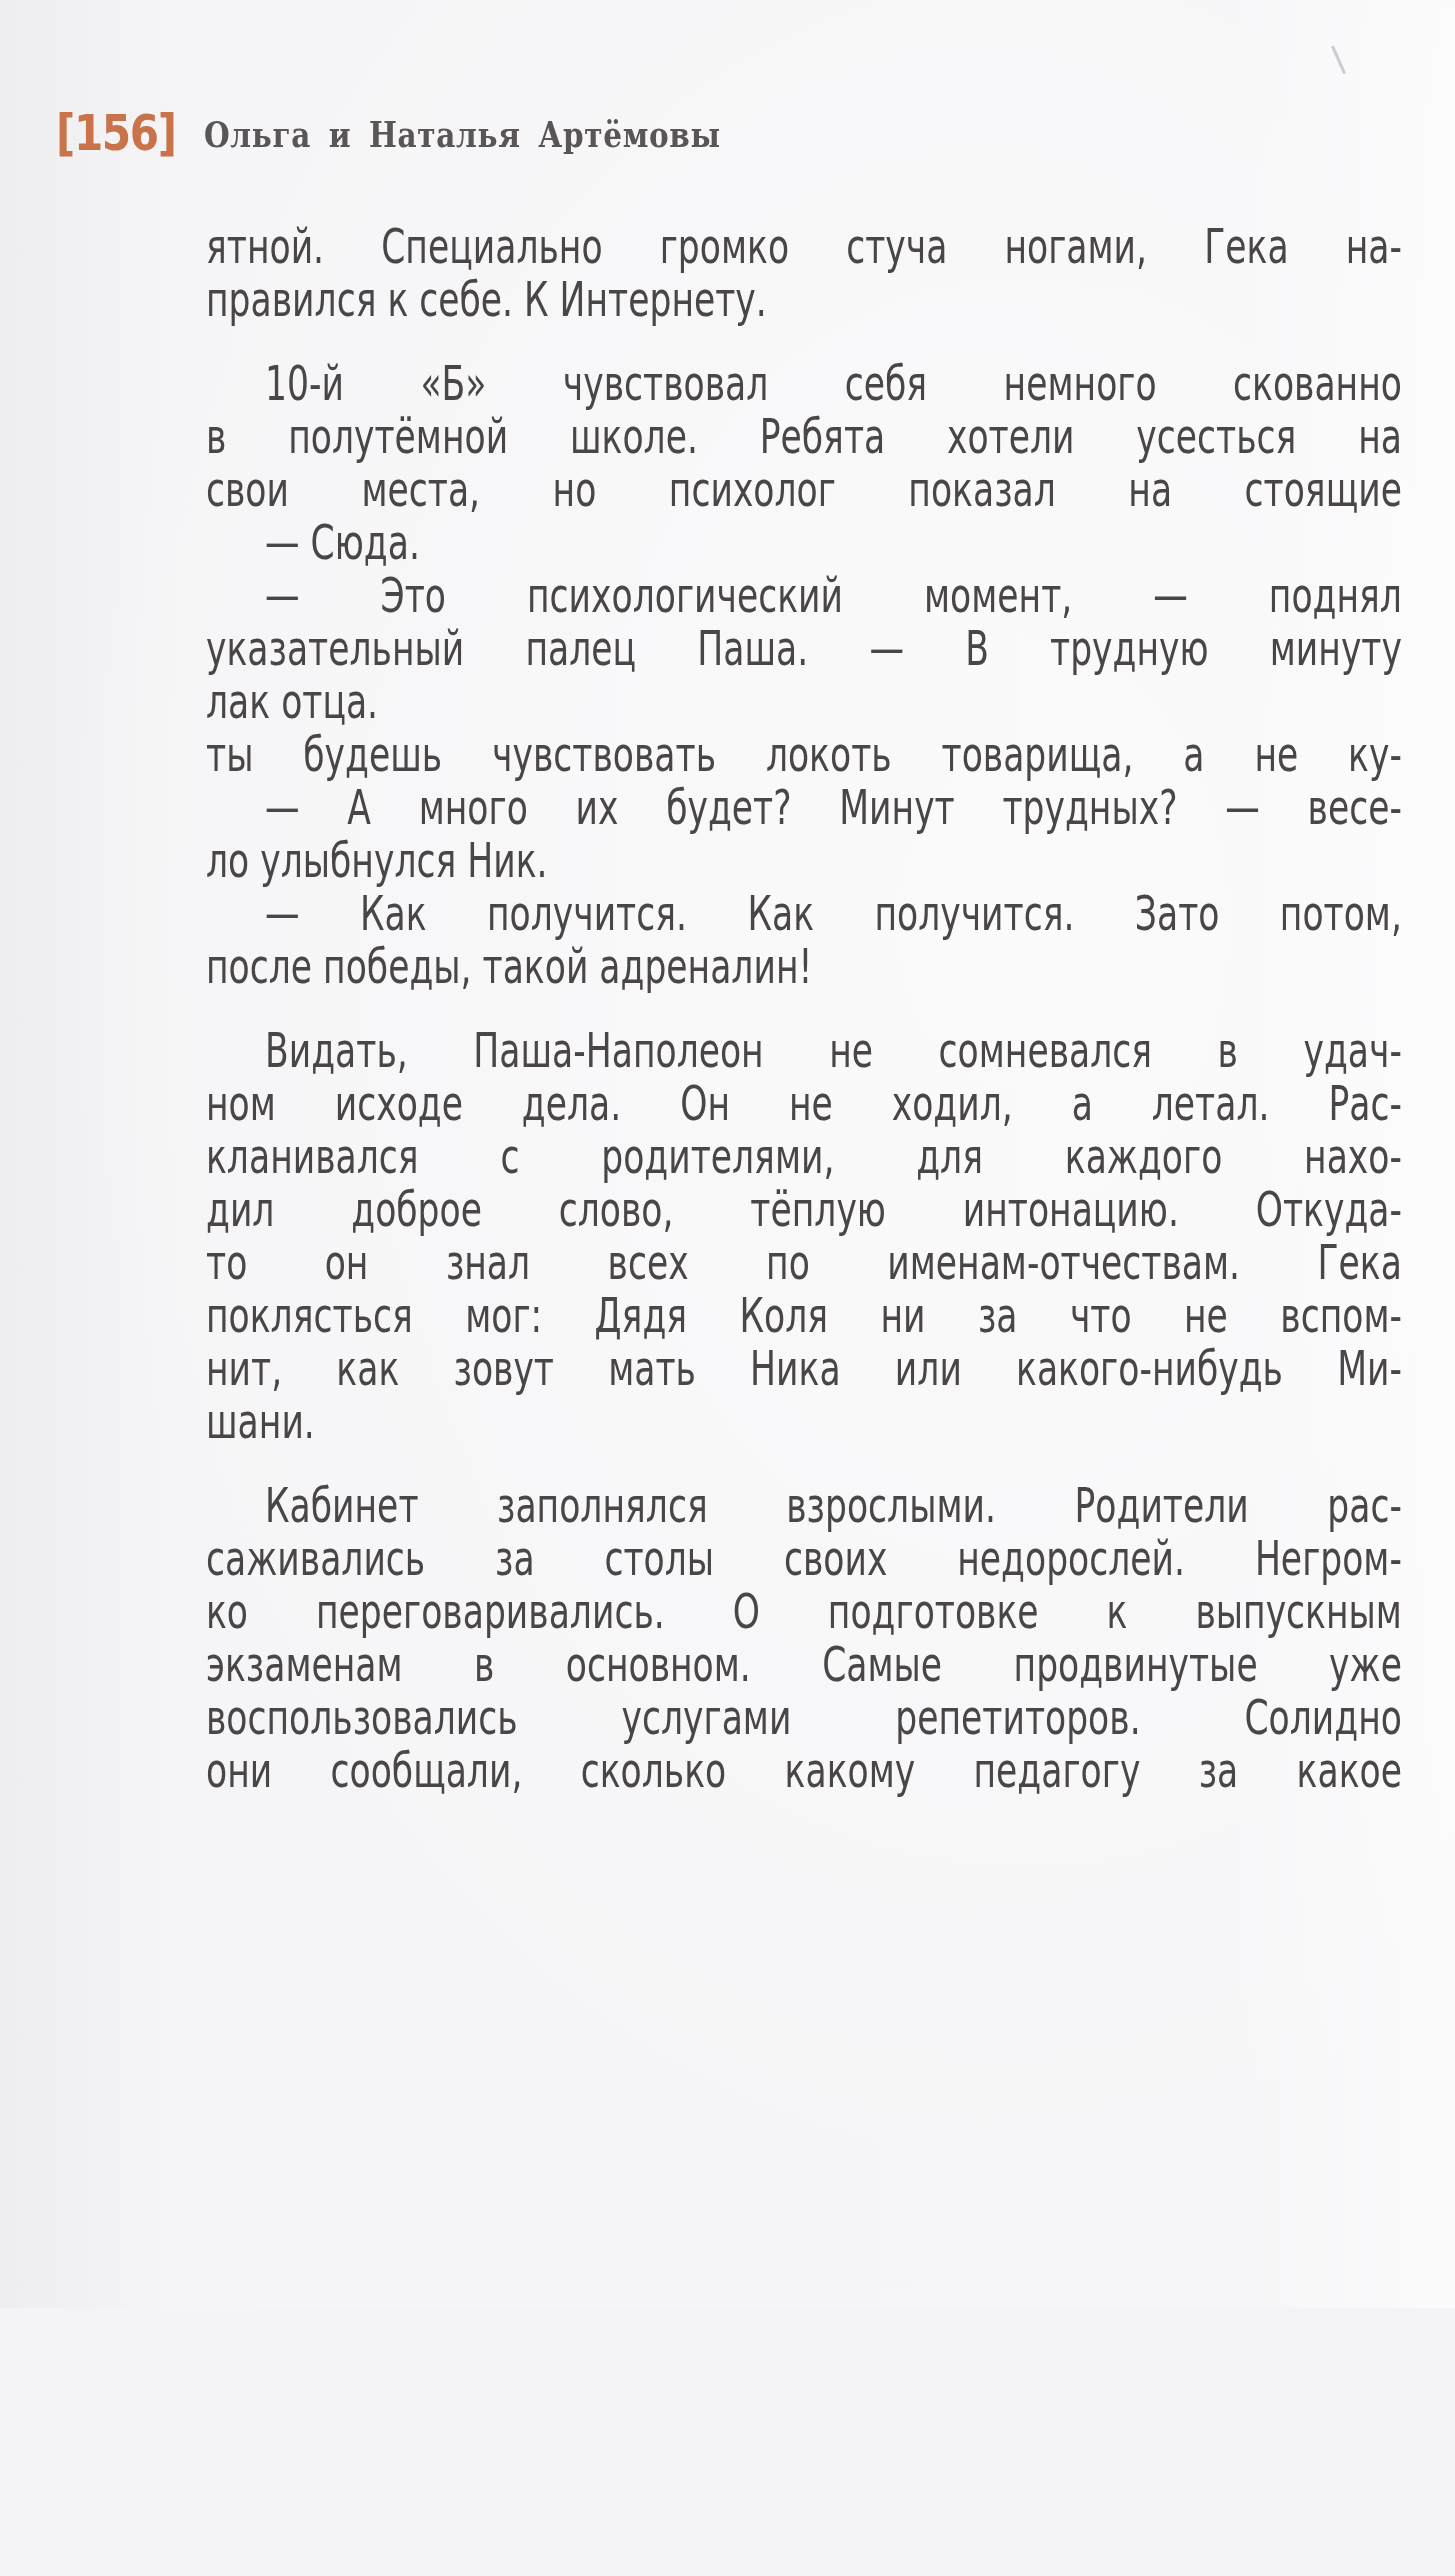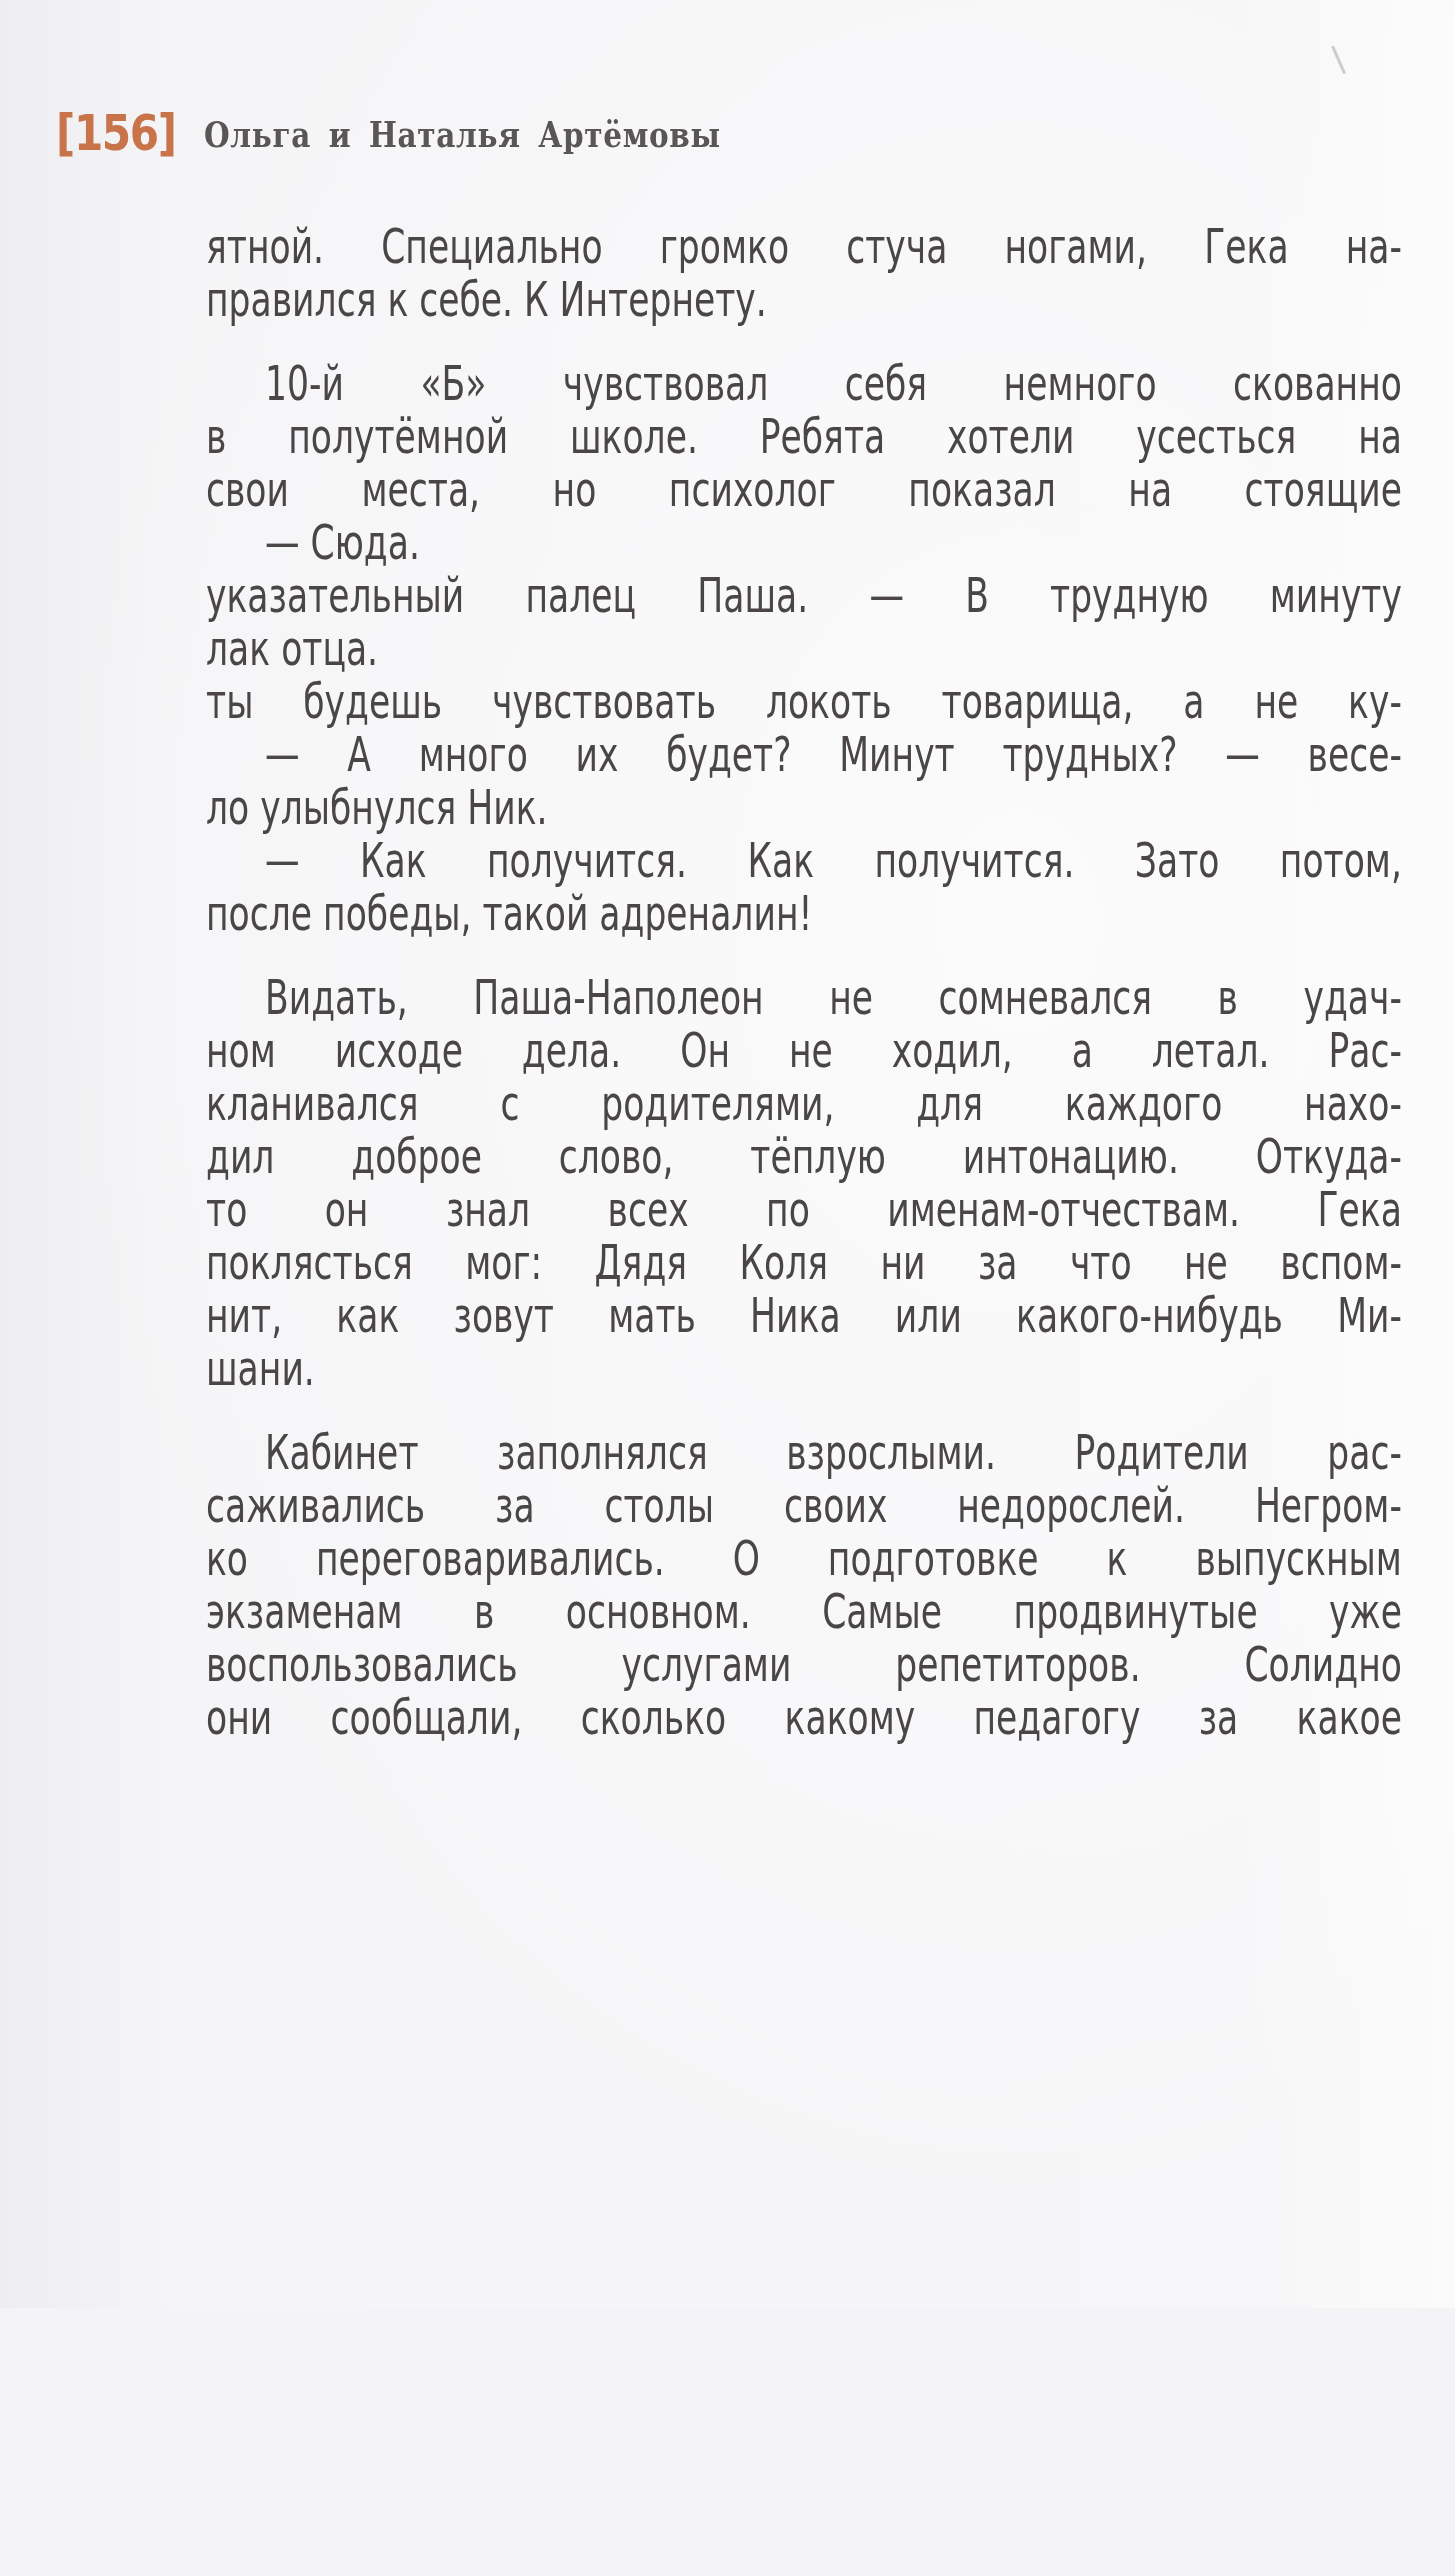--- a/index.html
+++ b/index.html
@@ -115,20 +115,21 @@
       <div class="para-gap"></div>
       <div class="paragraph">
         <div class="line indent"><span class="txt" style="width: 1661px; padding-left: 82px;">10-й «Б» чувствовал себя немного скованно</span></div>
         <div class="line"><span class="txt" style="width: 1661px;">в полутёмной школе. Ребята хотели усесться на</span></div>
         <div class="line"><span class="txt" style="width: 1661px;">свои места, но психолог показал на стоящие</span></div>
       </div>
       <div class="paragraph">
         <div class="line indent last"><span class="txt" style="width: 1661px; padding-left: 82px;">— Сюда.</span></div>
       </div>
       <div class="paragraph">
+        <div class="line indent"><span class="txt" style="width: 1661px; padding-left: 82px;">— Это психологический момент, — поднял</span></div>
         <div class="line"><span class="txt" style="width: 1661px;">указательный палец Паша. — В трудную минуту</span></div>
         <div class="line last"><span class="txt" style="width: 1661px;">лак отца.</span></div>
         <div class="line"><span class="txt" style="width: 1661px;">ты будешь чувствовать локоть товарища, а не ку-</span></div>
       </div>
       <div class="paragraph">
         <div class="line indent"><span class="txt" style="width: 1661px; padding-left: 82px;">— А много их будет? Минут трудных? — весе-</span></div>
         <div class="line last"><span class="txt" style="width: 1661px;">ло улыбнулся Ник.</span></div>
       </div>
       <div class="paragraph">
         <div class="line indent"><span class="txt" style="width: 1661px; padding-left: 82px;">— Как получится. Как получится. Зато потом,</span></div>

